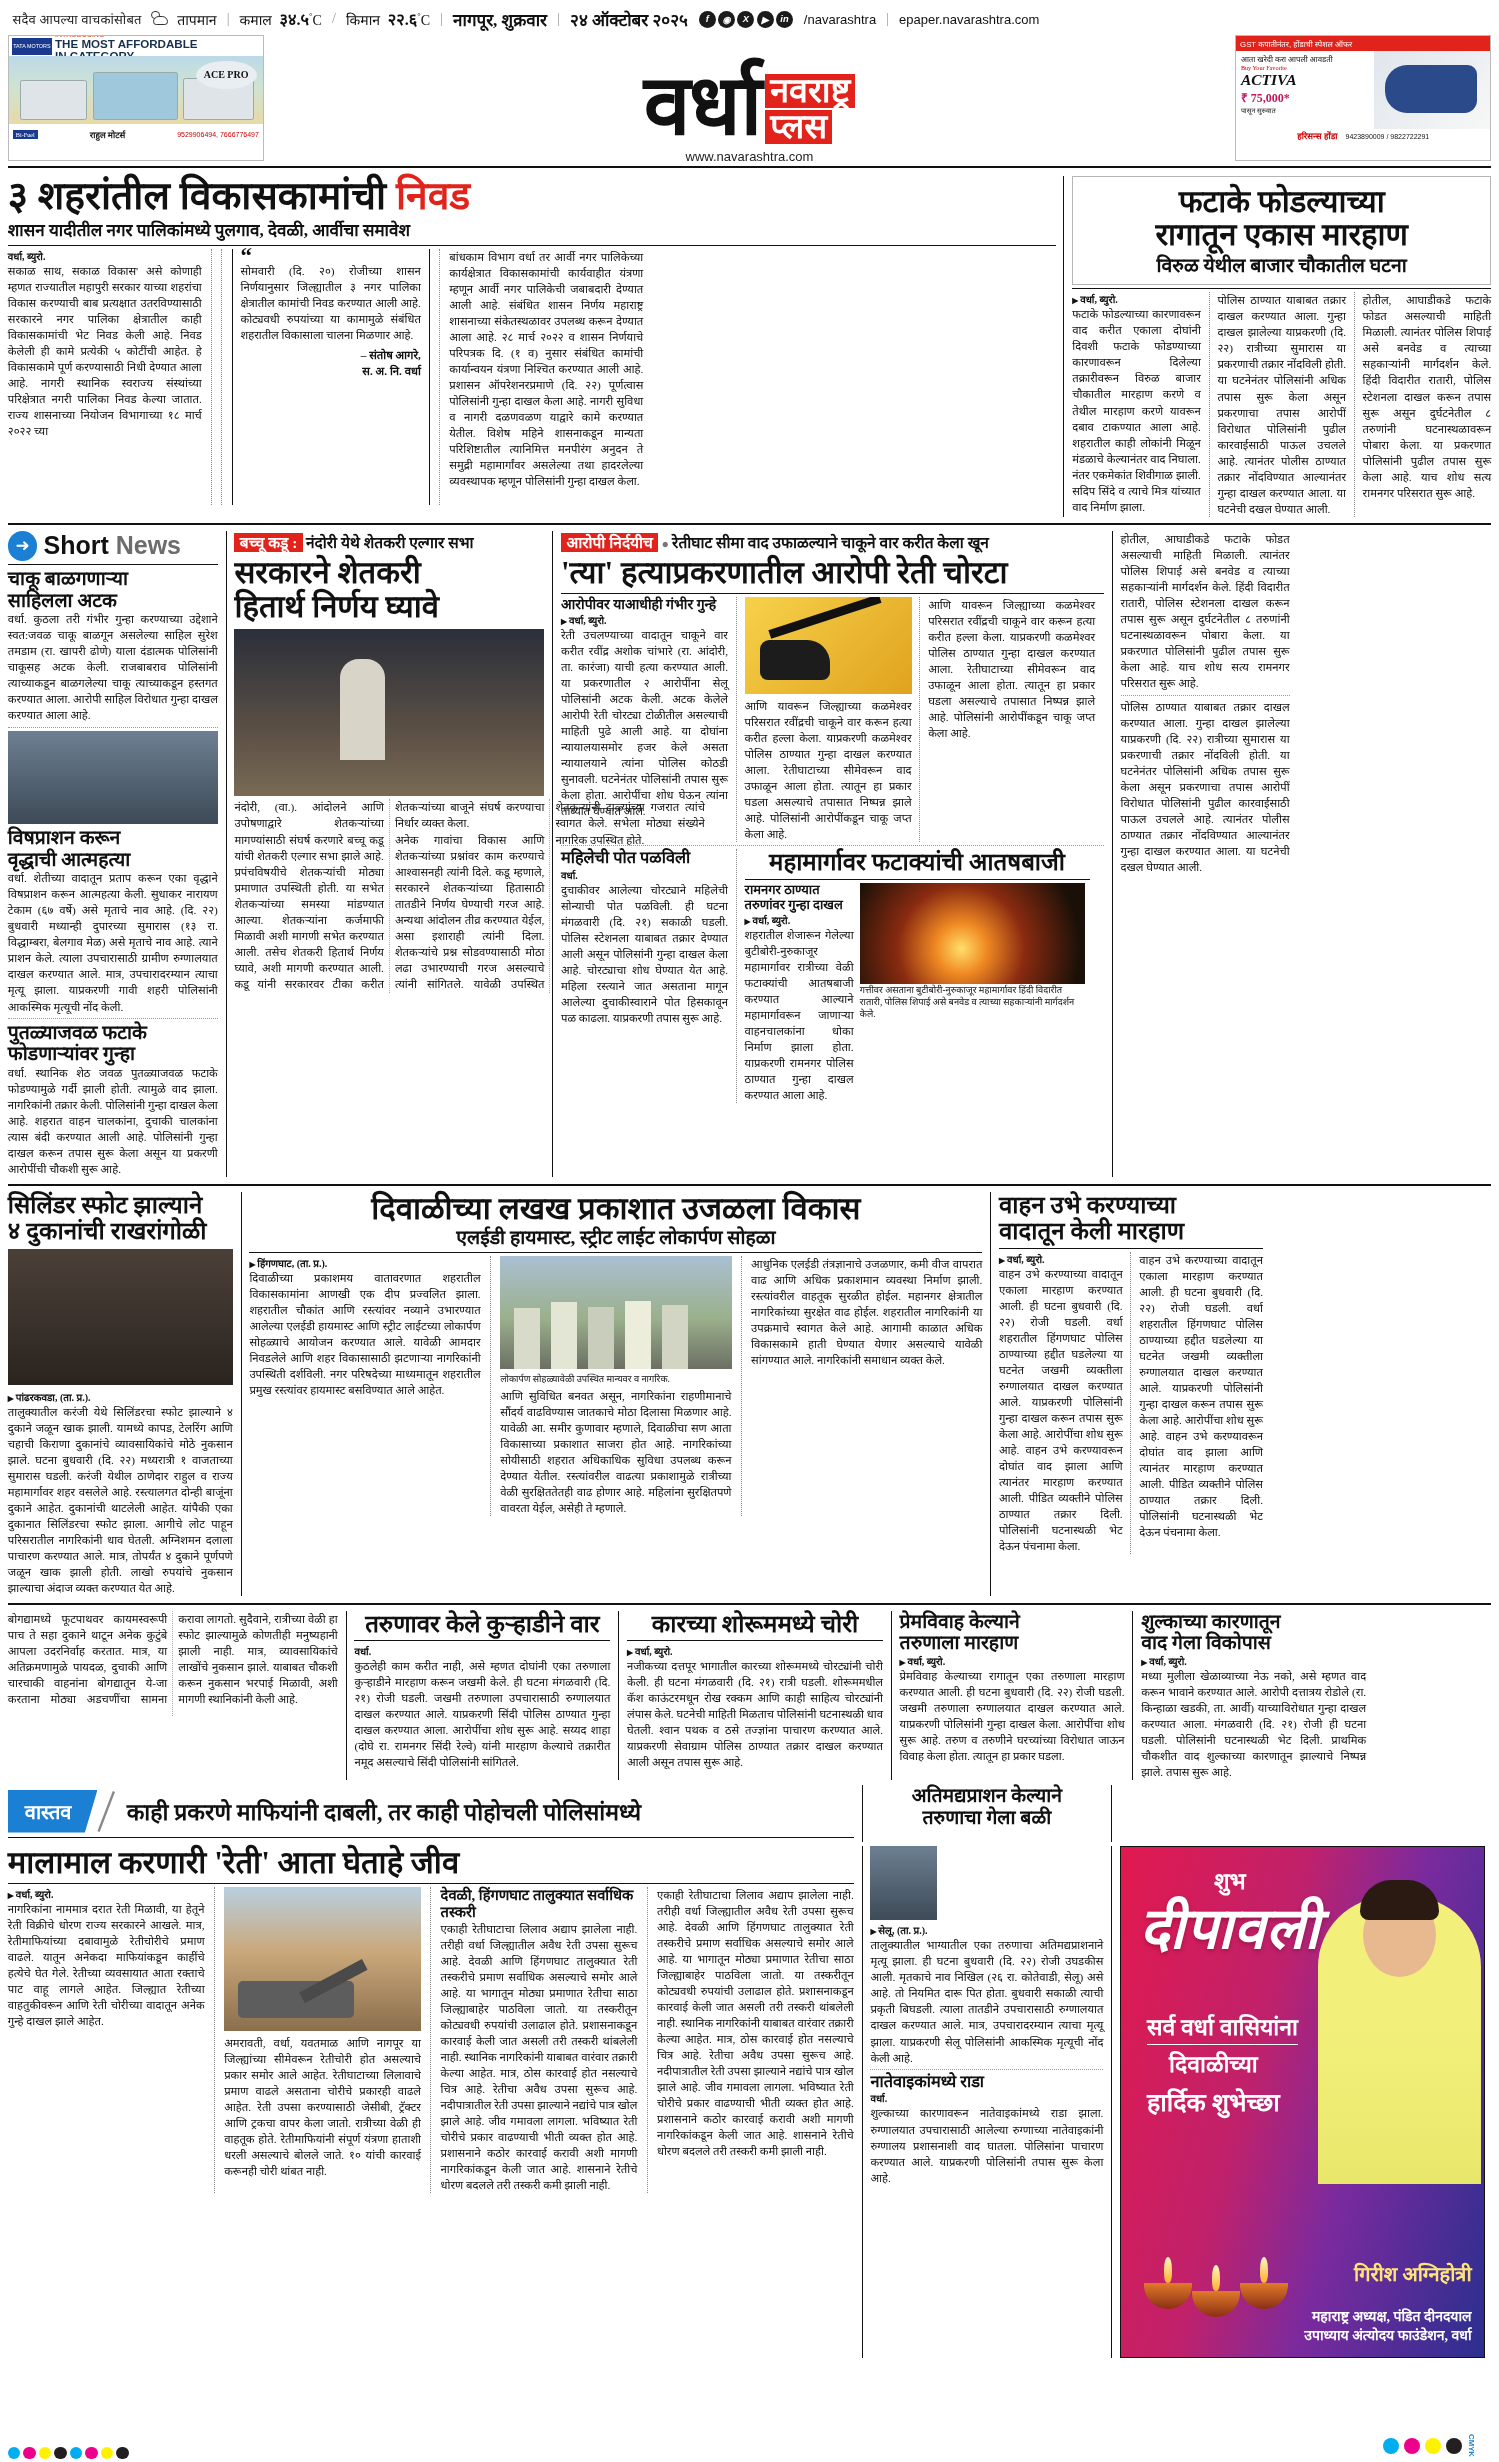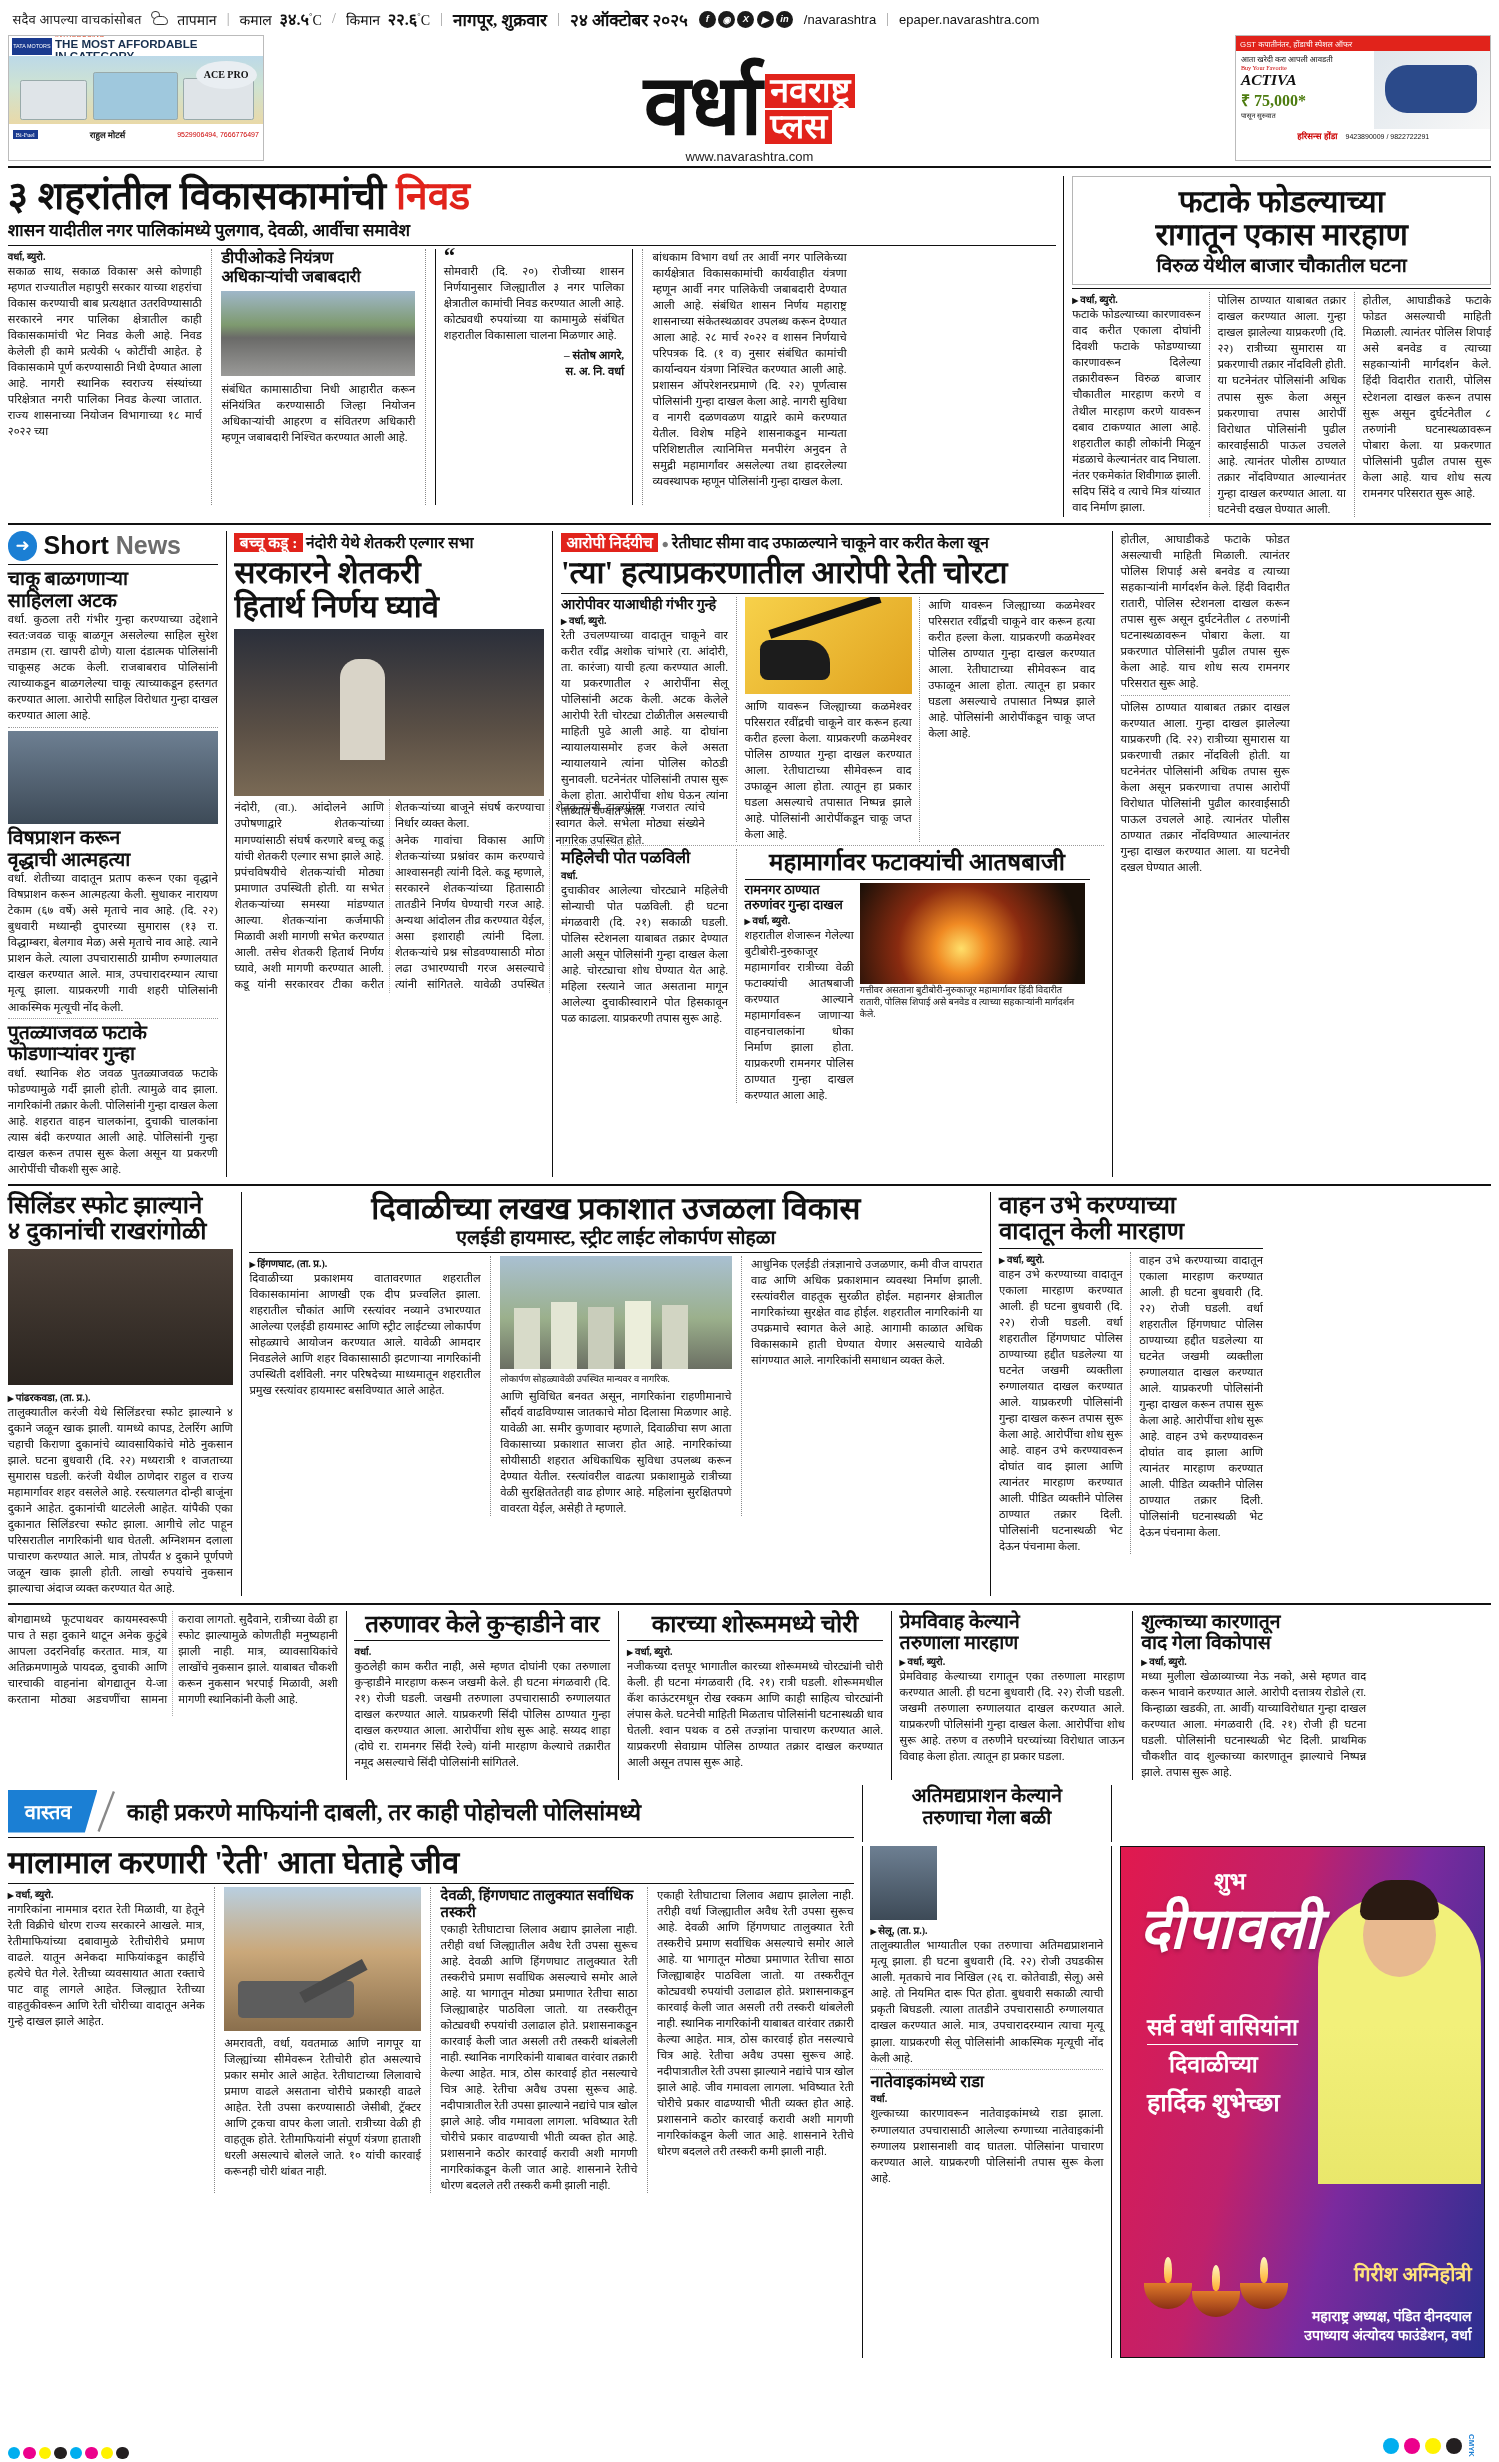--- a/index.html
+++ b/index.html
@@ -59,21 +59,21 @@
   .truck { position:absolute; bottom:4.7px; background:#dfe4e8; border:0.8px solid #9aa; border-radius:2.3px; }
   .tata-foot { height:20px; background:#fff; display:flex; align-items:center; justify-content:space-between; padding:0 3.9px;}
   .tata-foot .nm { font-size:8.5px; font-weight:700; }
   .tata-foot .ph { font-size:7px; color:#c00; font-family:"Liberation Sans",sans-serif;}
 
   
   .act-top { background:#e1231b; color:#fff; font-size:7.8px; padding:2.3px 3.9px; font-family:"Liberation Sans",sans-serif;}
   .act-body { display:flex; height:78px; }
   .act-left { flex:1; padding:3.1px 4.7px; background:#fff; }
   .act-brand { font-size:15.5px; font-weight:700; font-style:italic; color:#111; }
-  .act-price { font-size:16px; font-weight:700; color:#4d7c0f; }
+  .act-price { font-size:12px; font-weight:700; color:#be185d; }
   .act-right { width:116px; background:linear-gradient(135deg,#dfe6ec,#f7f7f7); position:relative; }
   .scooter { position:absolute; left:11px; top:14px; width:92px; height:48px; background:#2b4a8a;
              border-radius:22px 9.3px 12.4px 22px; }
   .act-foot { font-size:7px; text-align:center; background:#fff; padding:1.6px; font-family:"Liberation Sans",sans-serif;}
 
   
   .hr-thick { border-top:2.3px solid #111; margin:4.7px 0 0; }
   .hr-thin { border-top:0.8px solid #111; margin:3.1px 0; }
   .hr-dot { border-top:0.8px dotted #999; margin:3.1px 0; }
   .vline { border-left:0.8px solid #111; }
@@ -254,26 +254,20 @@
       </div>
       <div class="sub" style="margin-top:4.7px;">शासन यादीतील नगर पालिकांमध्ये पुलगाव, देवळी, आर्वीचा समावेश</div>
       <div class="hr-thin"></div>
 
       <div style="display:flex; gap:9.3px; margin-top:3.1px; height:256px;">
         <div style="width:194px;">
           <div class="byline">वर्धा, ब्युरो.</div>
           <div class="body-txt">सकाळ साथ, सकाळ विकास' असे कोणाही म्हणत राज्यातील महापुरी सरकार याच्या शहरांचा विकास करण्याची बाब प्रत्यक्षात उतरविण्यासाठी सरकारने नगर पालिका क्षेत्रातील काही विकासकामांची भेट निवड केली आहे. निवड केलेली ही कामे प्रत्येकी ५ कोटींची आहेत. हे विकासकामे पूर्ण करण्यासाठी निधी देण्यात आला आहे. नागरी स्थानिक स्वराज्य संस्थांच्या परिक्षेत्रात नगरी पालिका निवड केल्या जातात. राज्य शासनाच्या नियोजन विभागाच्या १८ मार्च २०२२ च्या</div>
         </div>
         <div class="vdot"></div>
-        <div style="width:194px;">
-          <div class="hl-xs">डीपीओकडे नियंत्रण</div>
-          <div class="hl-xs" style="margin-bottom:4.7px;">अधिकाऱ्यांची जबाबदारी</div>
-          <div class="photo road" style="height:85px;margin-bottom:4.7px;"></div>
-          <div class="body-txt">संबंधित कामासाठीचा निधी आहारीत करून संनियंत्रित करण्यासाठी जिल्हा नियोजन अधिकाऱ्यांची आहरण व संवितरण अधिकारी म्हणून जबाबदारी निश्चित करण्यात आली आहे.</div>
-        </div>
         <div class="vdot"></div>
         <div class="quotebox" style="width:198px;">
           <div class="qmark">“</div>
           <div class="body-txt">सोमवारी (दि. २०) रोजीच्या शासन निर्णयानुसार जिल्ह्यातील ३ नगर पालिका क्षेत्रातील कामांची निवड करण्यात आली आहे. कोट्यवधी रुपयांच्या या कामामुळे संबंधित शहरातील विकासाला चालना मिळणार आहे.</div>
           <div class="body-txt" style="text-align:right;font-weight:700;white-space:pre-line;margin-top:3.9px;">– संतोष आगरे,
 स. अ. नि. वर्धा</div>
         </div>
         <div class="vdot"></div>
         <div style="width:194px;">
           <div class="body-txt">बांधकाम विभाग वर्धा तर आर्वी नगर पालिकेच्या कार्यक्षेत्रात विकासकामांची कार्यवाहीत यंत्रणा म्हणून आर्वी नगर पालिकेची जबाबदारी देण्यात आली आहे. संबंधित शासन निर्णय महाराष्ट्र शासनाच्या संकेतस्थळावर उपलब्ध करून देण्यात आला आहे. २८ मार्च २०२२ व शासन निर्णयाचे परिपत्रक दि. (१ व) नुसार संबंधित कामांची कार्यान्वयन यंत्रणा निश्चित करण्यात आली आहे. प्रशासन ऑपरेशनरप्रमाणे (दि. २२) पूर्णत्वास पोलिसांनी गुन्हा दाखल केला आहे. नागरी सुविधा व नागरी दळणवळण याद्वारे कामे करण्यात येतील. विशेष महिने शासनाकडून मान्यता परिशिष्टातील त्यानिमित्त मनपीरंग अनुदन ते समुद्री महामार्गांवर असलेल्या तथा हादरलेल्या व्यवस्थापक म्हणून पोलिसांनी गुन्हा दाखल केला.</div>

